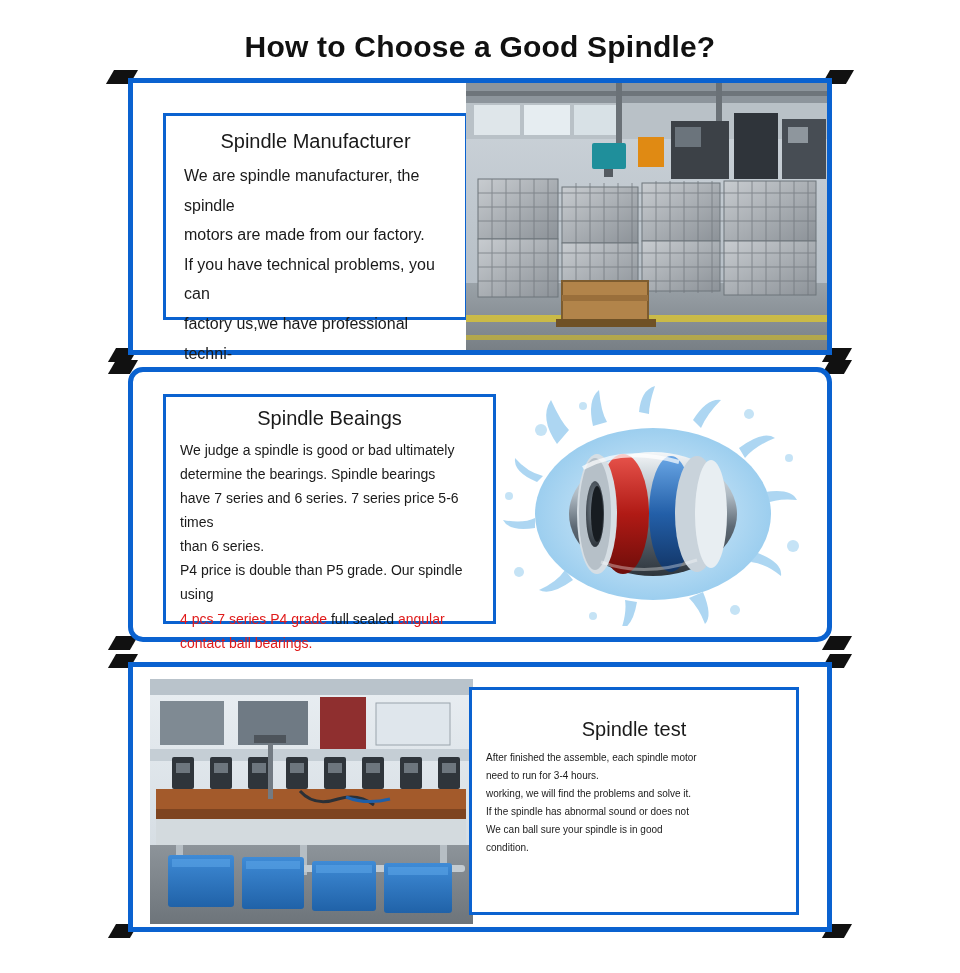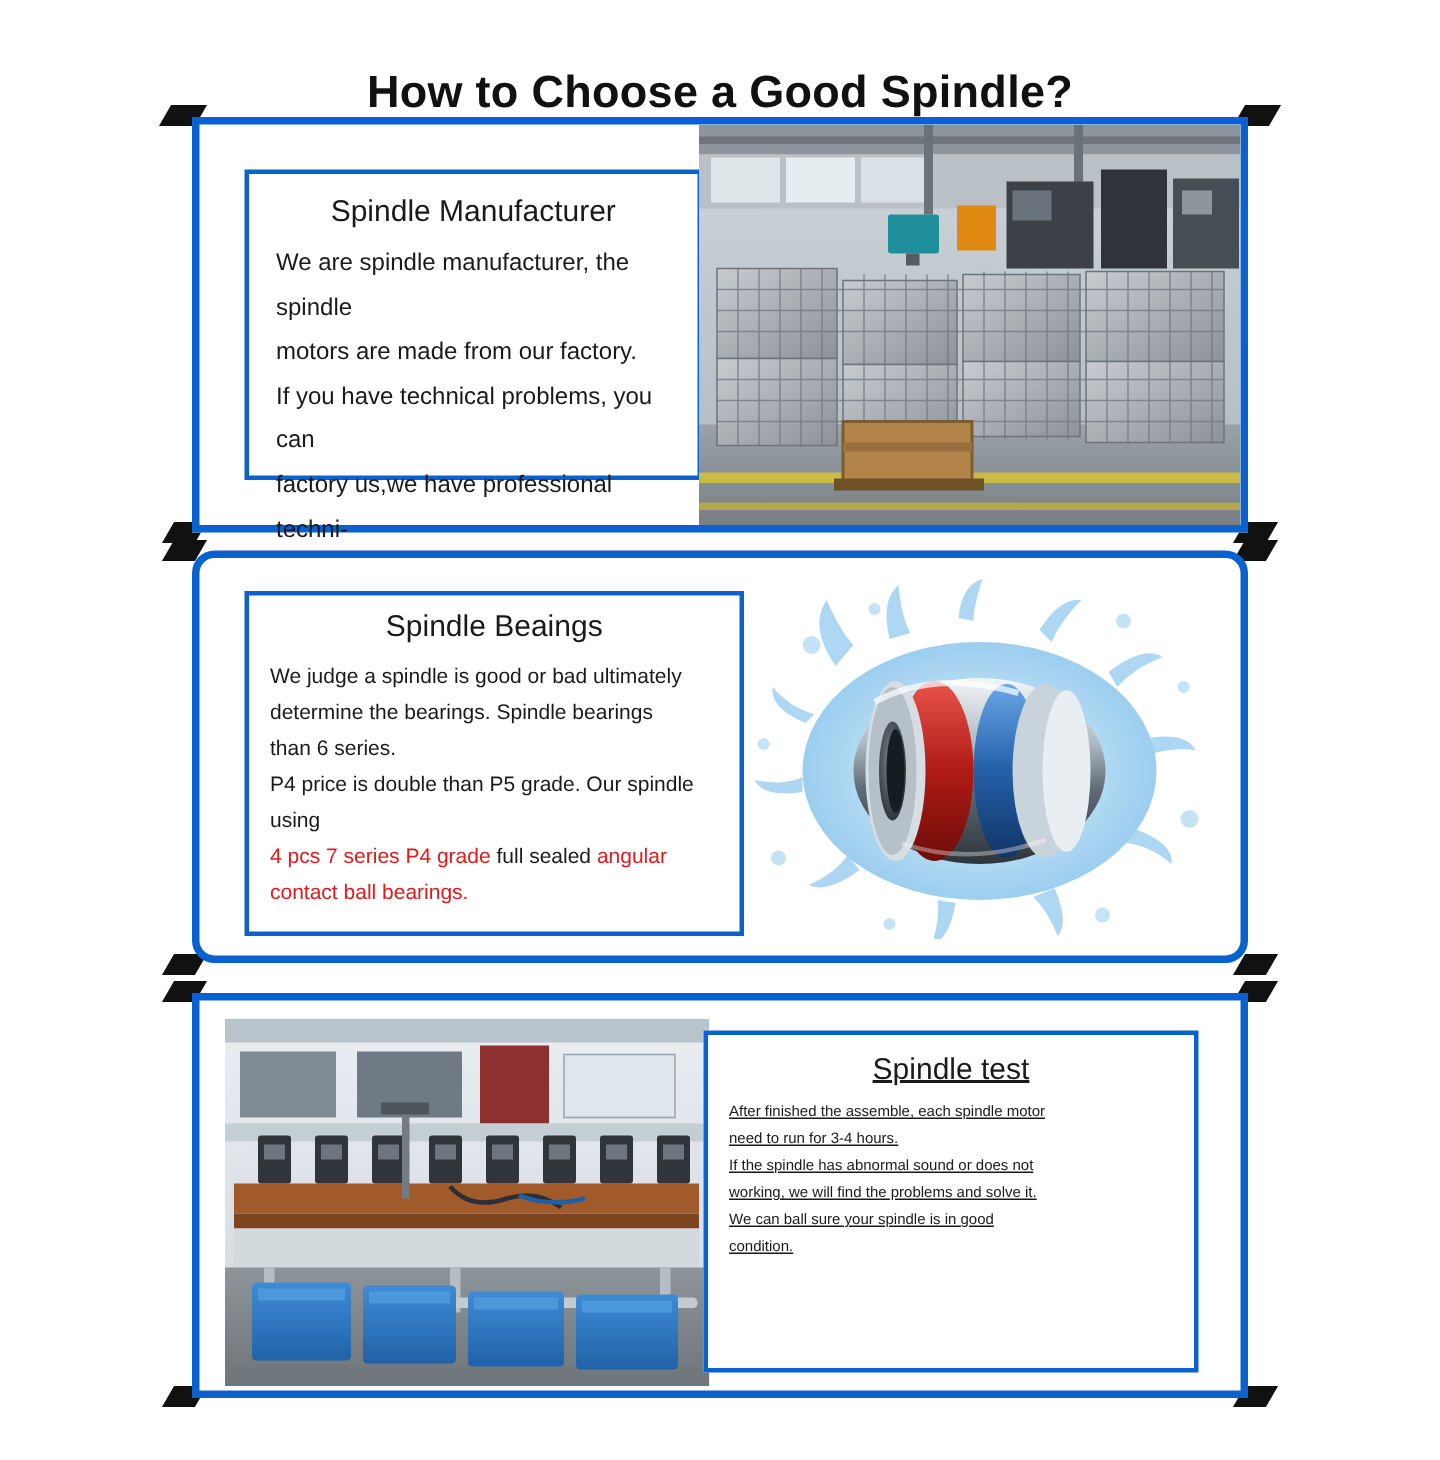--- a/index.html
+++ b/index.html
@@ -19,21 +19,21 @@
     width: 960px;
     height: 973px;
     position: relative;
     background: #ffffff;
   }
   .page-title {
     text-align: center;
     font-size: 30px;
     font-weight: bold;
     color: #111111;
-    padding-top: 45px;
+    padding-top: 30px;
     letter-spacing: 0.2px;
   }
 
   
   .panel {
     position: absolute;
     border: 5px solid #0a62d0;
     background: #ffffff;
     box-sizing: border-box;
     display: flex;
@@ -133,22 +133,21 @@
     width: 323px;
     height: 245px;
     overflow: hidden;
   }
   #panel3 .text-card {
     position: absolute;
     right: 28px;
     top: 20px;
     width: 330px;
     height: 228px;
-    padding: 12px 14px;
-    text-decoration: underline;
+    padding: 28px 14px;
   }
   #panel3 .card-body {
     line-height: 1.8;
     font-size: 10px;
   }
 
   
   .photo svg { display: block; }
 </style>
 </head>
@@ -252,20 +251,21 @@
     </div>
   </div>
 
   <div class="panel" id="panel2">
 
     <div class="text-card">
       <div class="card-title">Spindle Beaings</div>
       <div class="card-body">
         <div>We judge a spindle is good or bad ultimately</div>
         <div>determine the bearings. Spindle bearings</div>
+        <div>have 7 series and 6 series. 7 series price 5-6 times</div>
         <div>than 6 series.</div>
         <div>P4 price is double than P5 grade. Our spindle using</div>
         <div>
           <span class="red">4 pcs 7 series P4 grade </span><span>full sealed </span><span class="red">angular contact ball bearings.</span>
         </div>
       </div>
     </div>
 
     <div class="photo">
       <svg width="312" height="240" viewBox="0 0 312 240" role="img">
@@ -423,21 +423,21 @@
           <rect x="238" y="188" width="60" height="8" fill="#5aa3e6" opacity="0.6"></rect>
         </g>
       </svg>
     </div>
 
     <div class="text-card">
       <div class="card-title">Spindle test</div>
       <div class="card-body">
         <div>After finished the assemble, each spindle motor</div>
         <div>need to run for 3-4 hours.</div>
+        <div>working, we will find the problems and solve it.</div>
         <div>If the spindle has abnormal sound or does not</div>
-        <div>working, we will find the problems and solve it.</div>
         <div>We can ball sure your spindle is in good</div>
         <div>condition.</div>
       </div>
     </div>
   </div>
 
 </div>
 
 </body></html>

